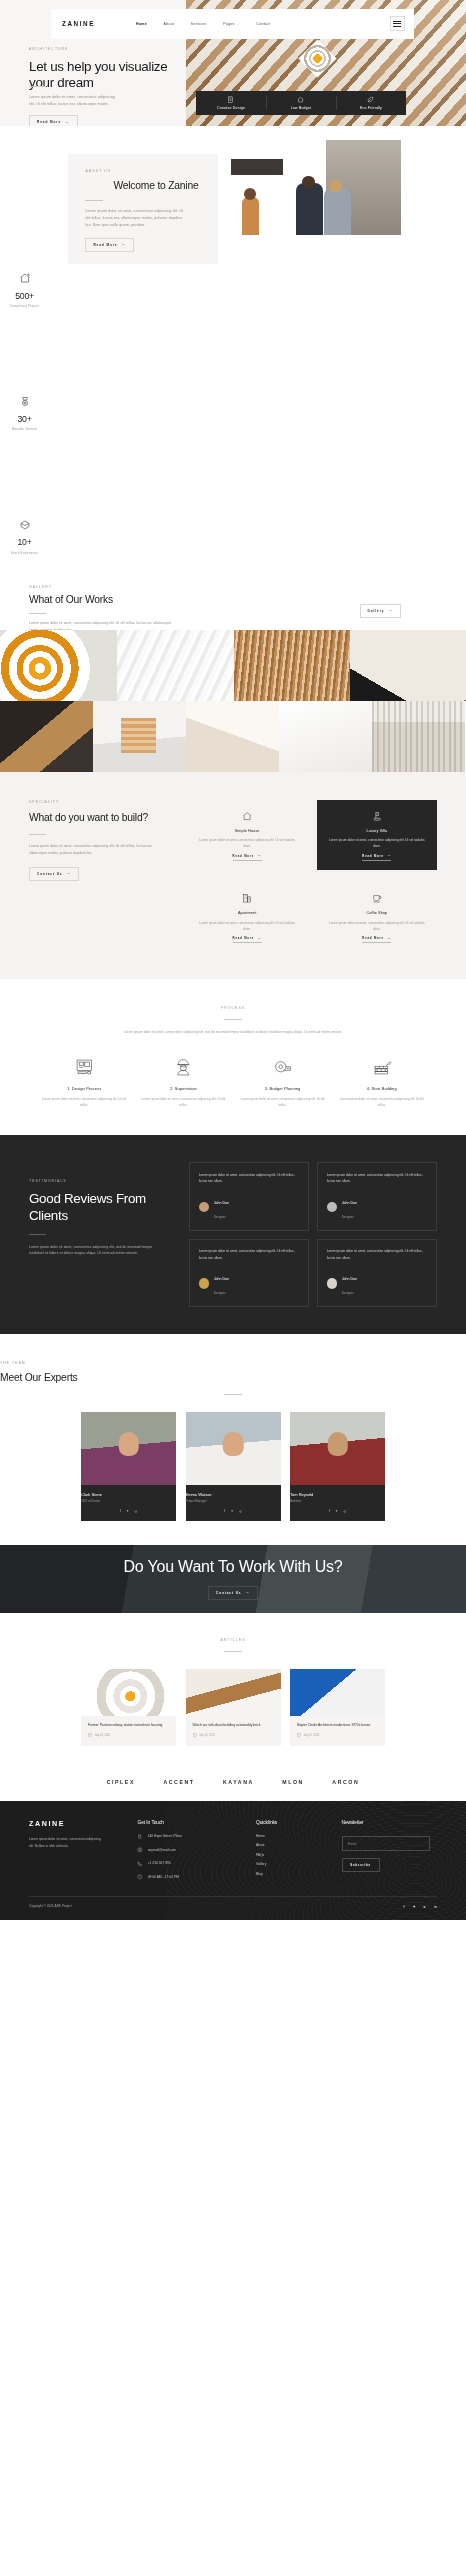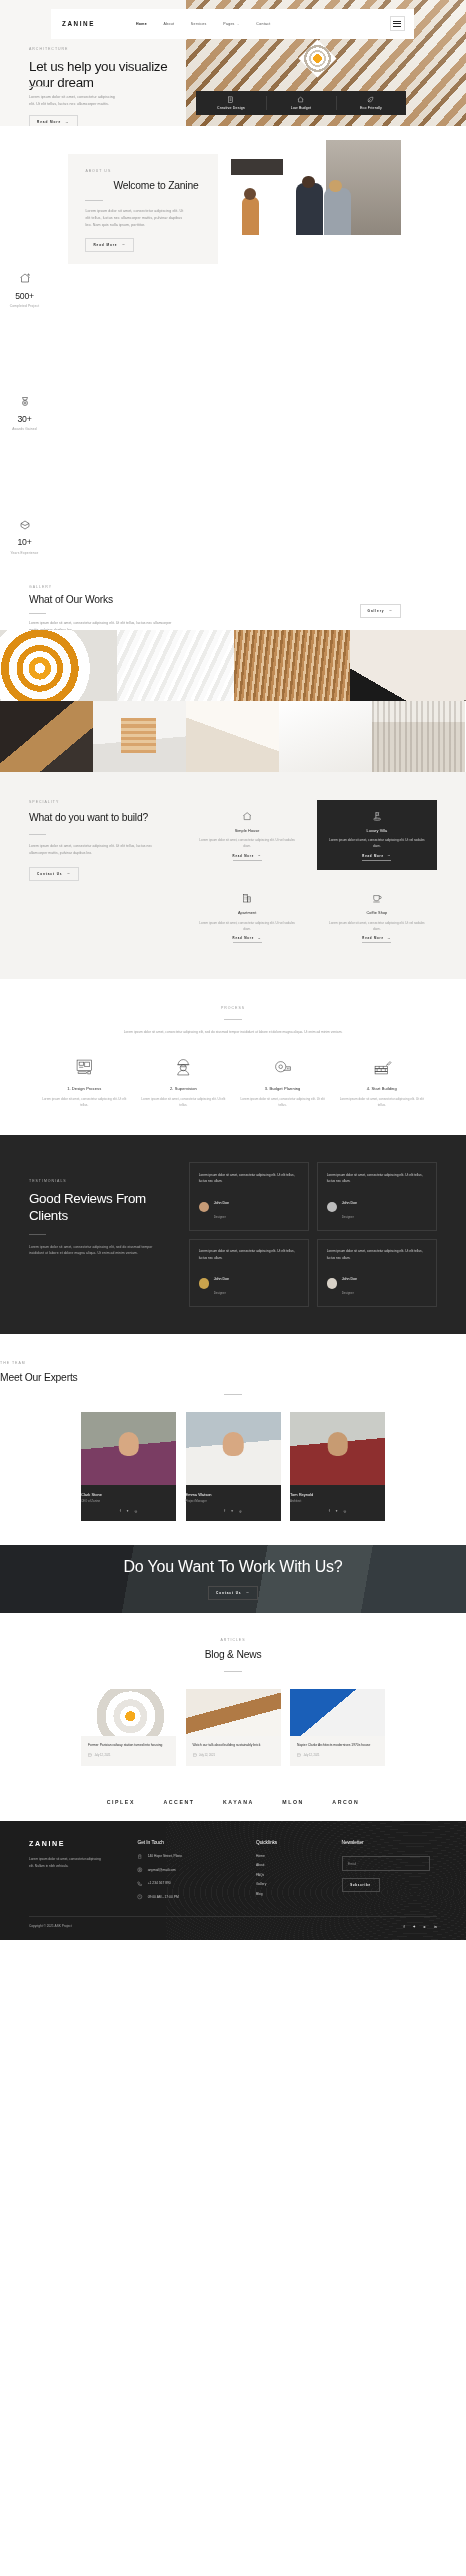--- a/index.html
+++ b/index.html
@@ -735,21 +735,20 @@
   <section class="cta">
     <h2>Do You Want To Work With Us?</h2>
     <button class="btn-outline dark">
       <span>Contact Us</span>
       <span class="arrow">→</span>
     </button>
   </section>
 
   <section class="blog">
     <div class="eyebrow">ARTICLES</div>
-    <h2 class="h-md">Blog &amp; News</h2>
     <div class="rule"></div>
     <div class="blog-grid">
 
       <article class="post">
         <div class="p-thumb pt1"></div>
         <div class="p-body">
           <div class="p-title">Former Parisian railway station turned into housing</div>
           <div class="p-date">
             <svg viewBox="0 0 24 24" fill="none" stroke="#a0a0a0" stroke-width="2">
                 <rect x="3" y="5" width="18" height="16"></rect>

